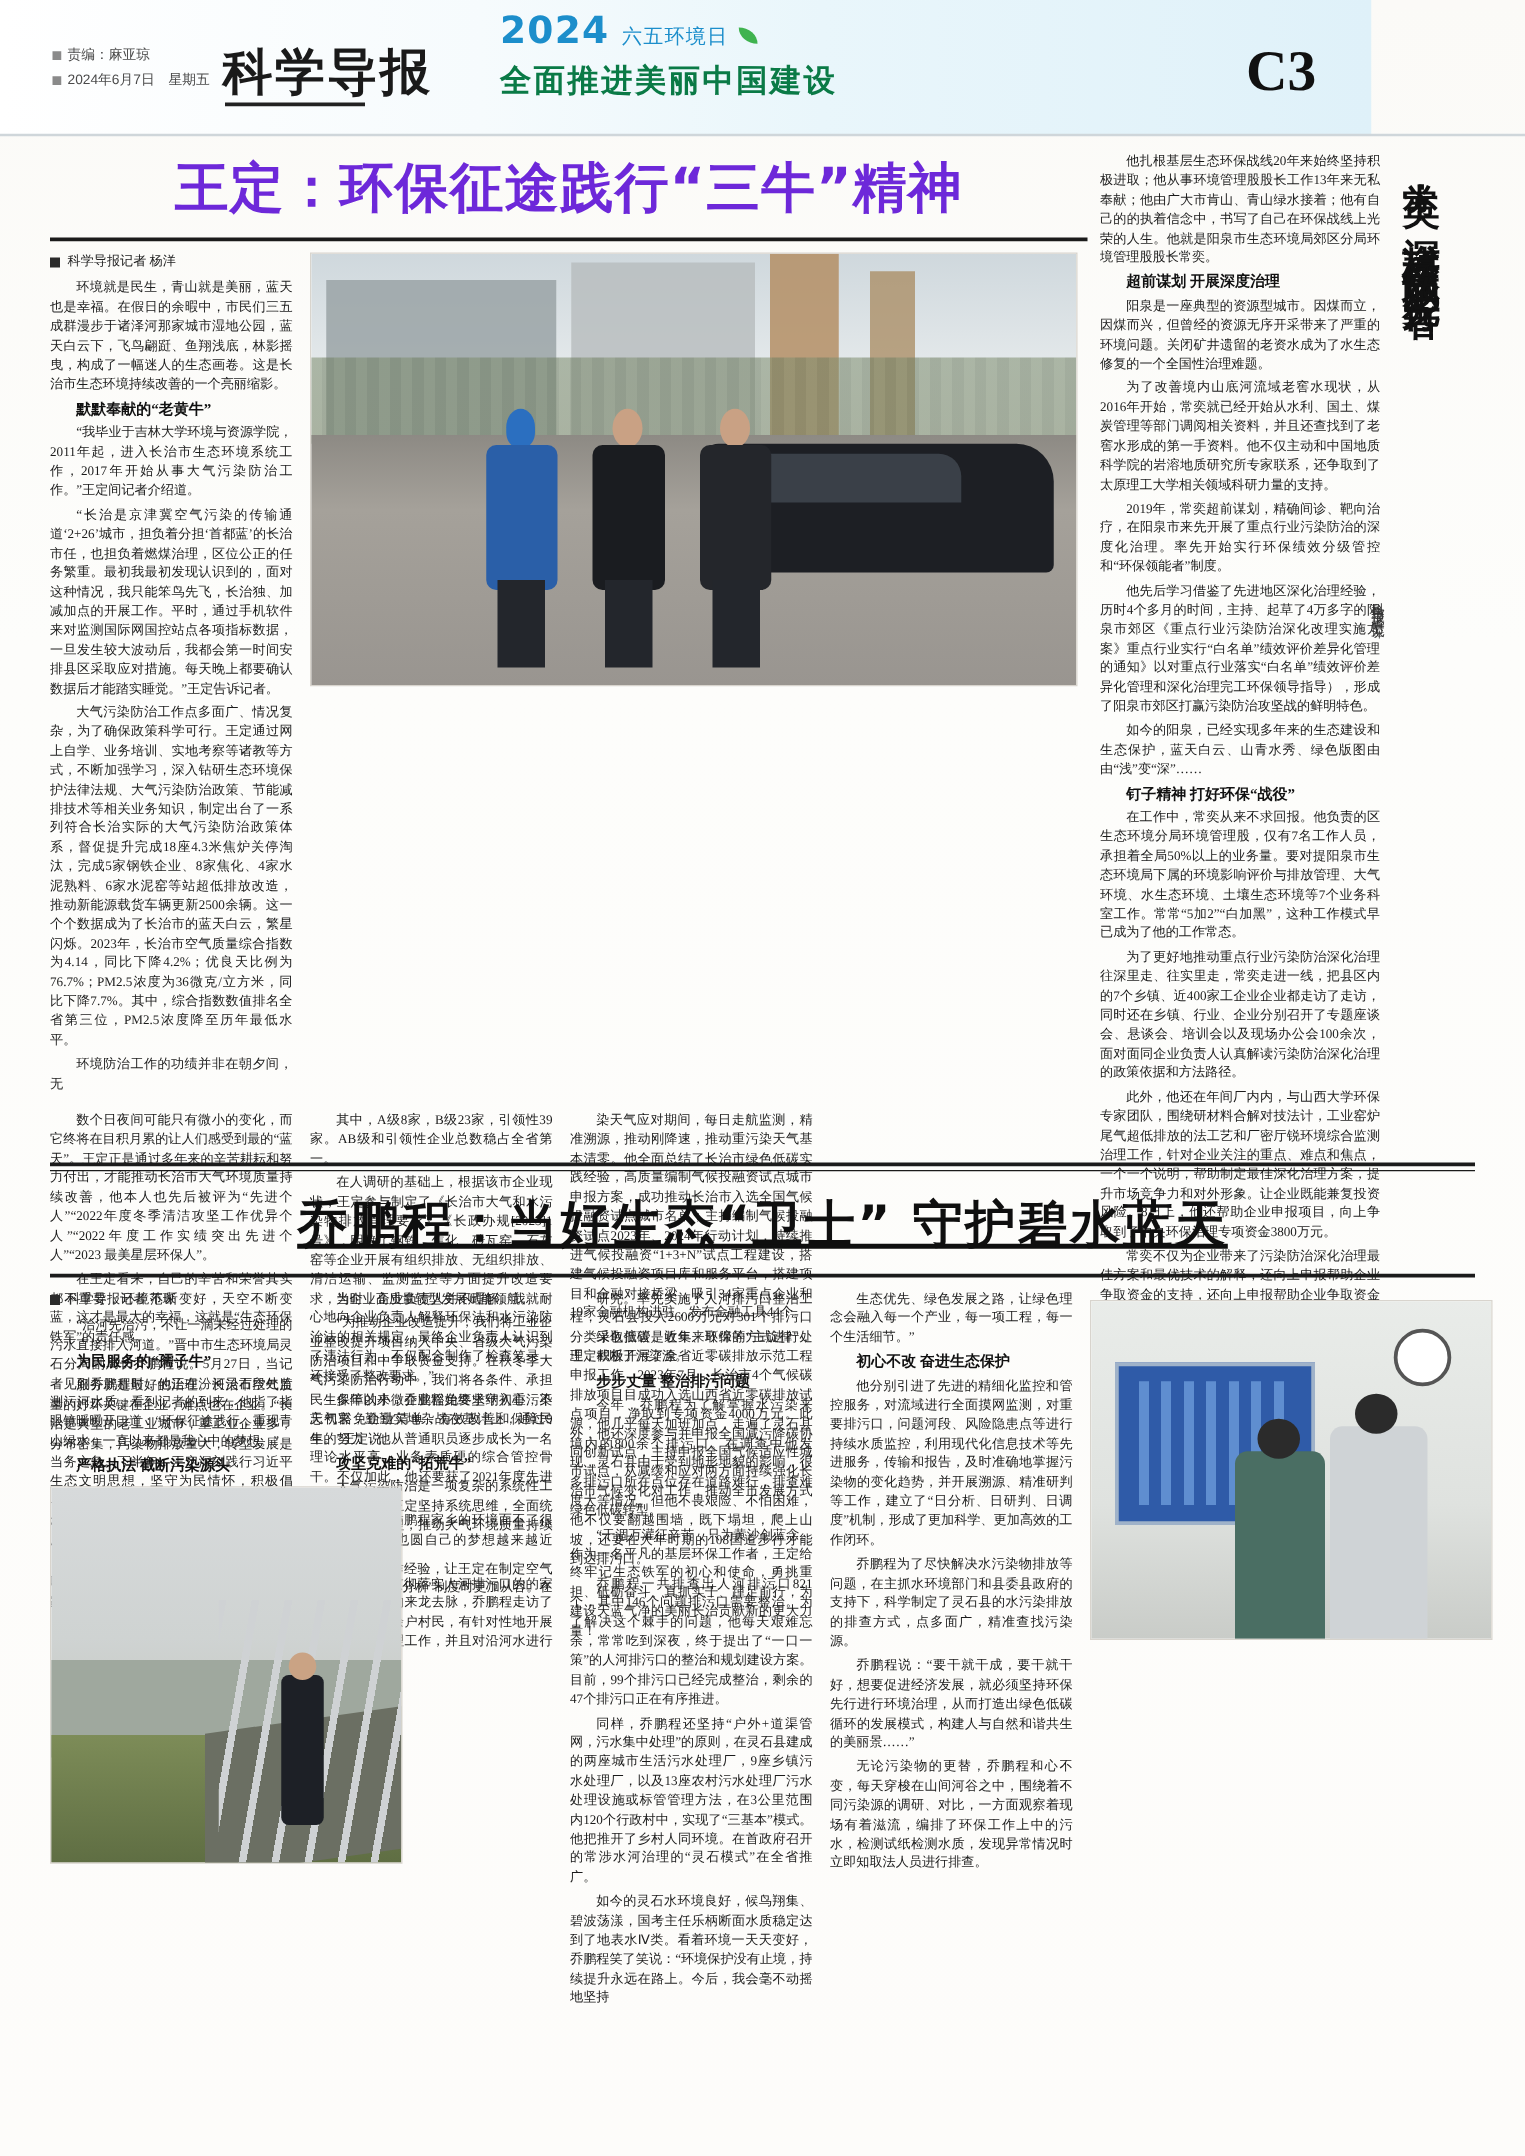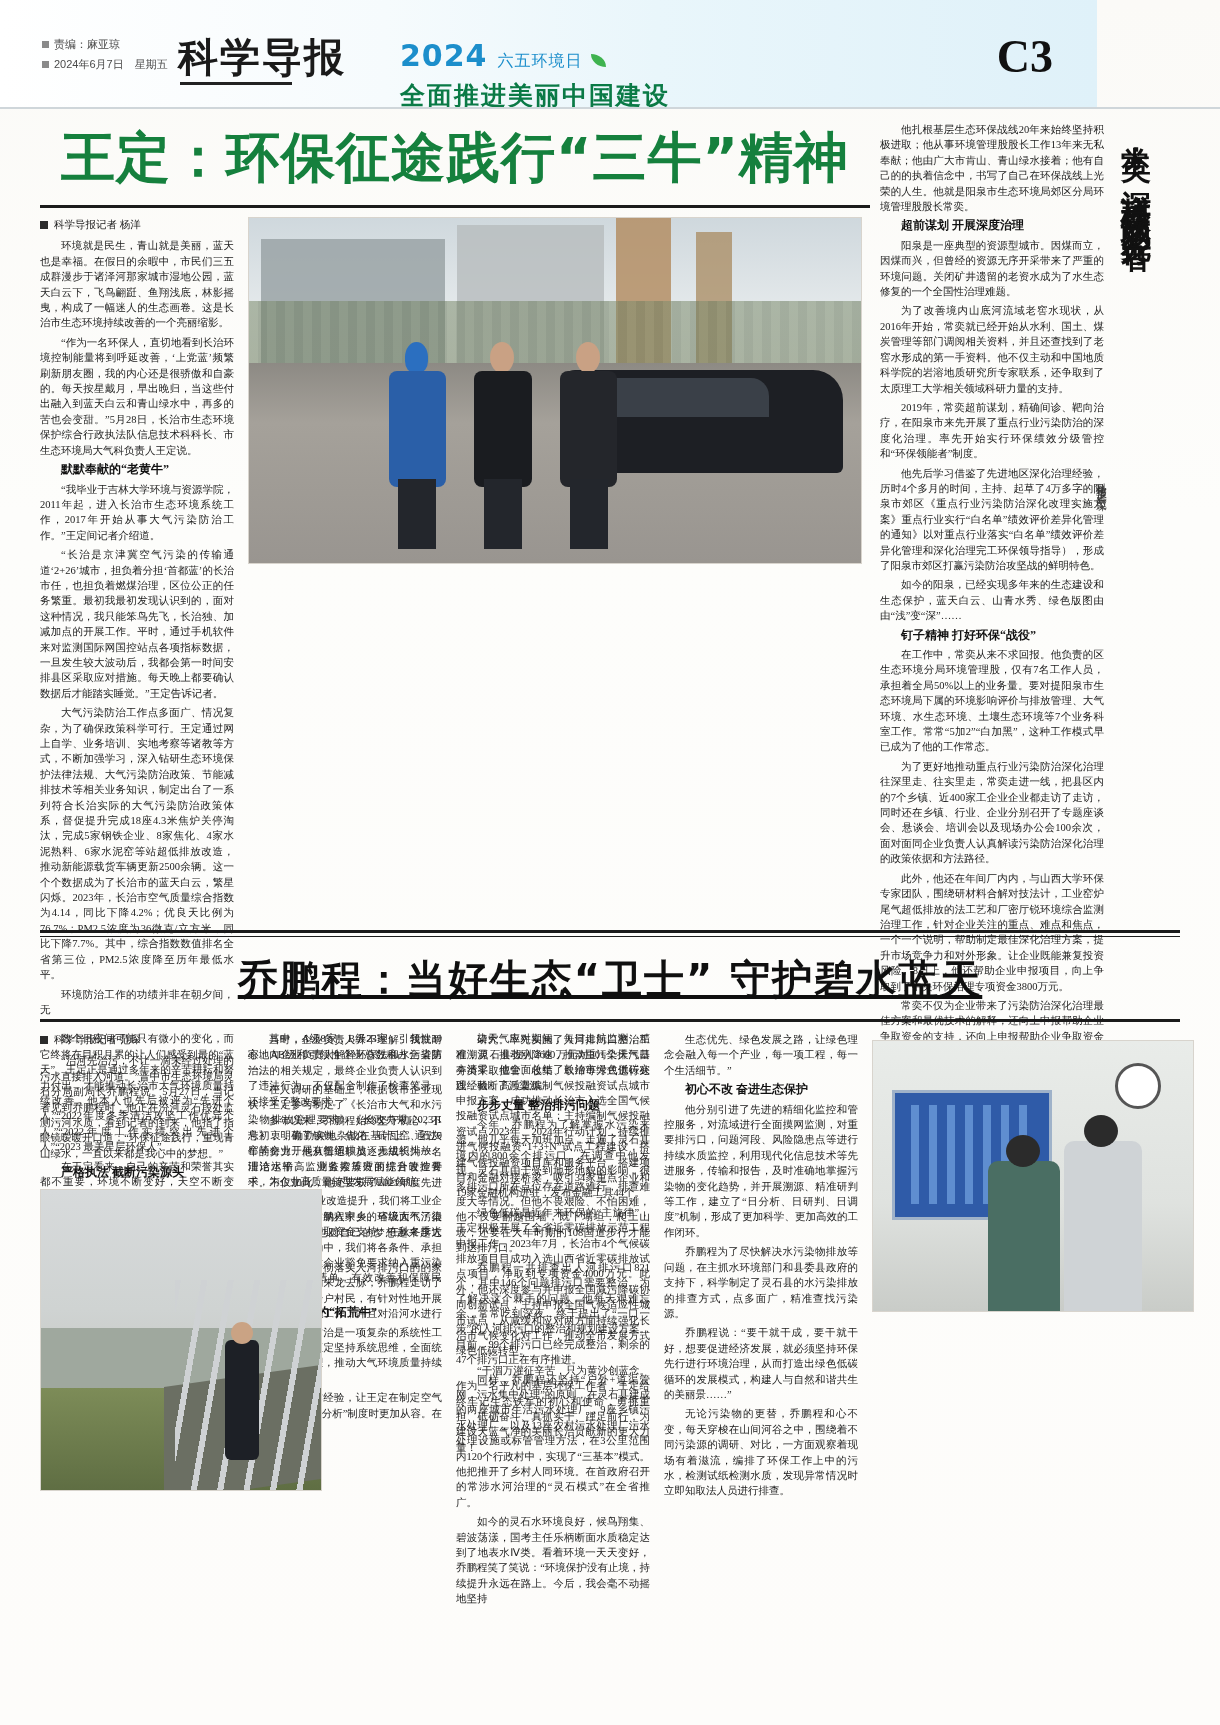--- a/index.html
+++ b/index.html
@@ -10,39 +10,39 @@
   
   .masthead{position:absolute;left:0;top:0;width:1080px;height:108px;
      background:linear-gradient(90deg,#ffffff 0%,#f6fbfd 35%,#e9f6fb 60%,#dff1f9 100%);padding-left:17px;}
   .mast-left{position:absolute;left:42px;top:34px;font-size:11px;color:#4a4a4a;line-height:20px;
      font-family:"Liberation Sans",sans-serif;}
   .mast-left .ln{display:flex;align-items:center;gap:5px;}
   .mast-left .sq{width:7px;height:7px;background:#8a8a8a;display:inline-block;}
   .logo{position:absolute;left:178px;top:30px;font-size:40px;font-weight:bold;color:#1a1a1a;
      letter-spacing:2px;font-family:"DejaVu Sans",sans-serif;}
   .logo-underline{position:absolute;left:180px;top:82px;width:112px;height:3px;background:#222;}
-  .banner{position:absolute;left:400px;top:38px;width:420px;height:70px;}
+  .banner{position:absolute;left:400px;top:7px;width:420px;height:70px;}
   .banner .y2024{font-size:30px;font-weight:bold;color:#1c8ecb;letter-spacing:1px;
      font-family:"DejaVu Sans",sans-serif;}
   .banner .wed{font-size:16px;color:#1c8ecb;margin-left:6px;letter-spacing:1px;}
   .banner .leaf{display:inline-block;width:15px;height:13px;background:#3fb34f;
      border-radius:0 100% 0 100%;margin-left:4px;vertical-align:-1px;}
   .banner .slogan{margin-top:6px;font-size:25px;font-weight:bold;color:#0a7a46;letter-spacing:2px;}
   .pagenum{position:absolute;right:44px;top:30px;font-size:46px;font-weight:bold;color:#111;
      font-family:"Liberation Serif",serif;}
   .mast-rule{position:absolute;left:0;top:107px;width:1220px;height:2px;background:#cfd6da;}
   
   .col{font-size:10.5px;line-height:15.4px;color:#1b1b1b;text-align:justify;}
   .col p{margin:0 0 4px 0;text-indent:21px;}
   .sub{font-weight:bold;font-size:12px;margin:7px 0 4px 0;text-indent:0;color:#111;}
   .byline{display:flex;align-items:center;gap:6px;font-size:10.5px;color:#222;margin-bottom:6px;}
   .byline .sq{width:8px;height:8px;background:#2b2b2b;display:inline-block;}
   
   .a1{position:absolute;left:40px;top:122px;width:830px;}
-  .a1 h1{margin:0;font-size:54px;letter-spacing:1px;font-weight:bold;color:#15803d;text-align:center;
+  .a1 h1{margin:0;font-size:43px;letter-spacing:1px;font-weight:bold;color:#6d28d9;text-align:center;
      font-family:"DejaVu Sans",sans-serif;}
   .a1-rule{width:830px;height:3px;background:#1b1b1b;margin-top:10px;}
   .a1-body{display:flex;gap:14px;margin-top:9px;}
   .a1-c1{width:194px;}
   .a1-photo{width:612px;height:345px;overflow:hidden;position:relative;border:1px solid #d8d4cd;}
   .a1-cols3{display:flex;gap:14px;margin-top:10px;}
   .a1-cols3 .c{width:194px;}
   
   .ph{position:absolute;inset:0;}
   .sky{position:absolute;left:0;top:0;width:100%;height:42%;
@@ -138,21 +138,20 @@
     <h1>王定：环保征途践行“三牛”精神</h1>
     <div class="a1-rule"></div>
 
     <div class="a1-body">
       <div class="a1-c1 col">
         <div class="byline">
           <span class="sq"></span>
           <span>科学导报记者 杨洋</span>
         </div>
         <p>环境就是民生，青山就是美丽，蓝天也是幸福。在假日的余暇中，市民们三五成群漫步于诸泽河那家城市湿地公园，蓝天白云下，飞鸟翩跹、鱼翔浅底，林影摇曳，构成了一幅迷人的生态画卷。这是长治市生态环境持续改善的一个亮丽缩影。</p>
-        <p>“作为一名环保人，直切地看到长治环境控制能量将到呼延改善，‘上党蓝’频繁刷新朋友圈，我的内心还是很骄傲和自豪的。每天按星戴月，早出晚归，当这些付出融入到蓝天白云和青山绿水中，再多的苦也会变甜。”5月28日，长治市生态环境保护综合行政执法队信息技术科科长、市生态环境局大气科负责人王定说。</p>
         <p class="sub">默默奉献的“老黄牛”</p>
         <p>“我毕业于吉林大学环境与资源学院，2011年起，进入长治市生态环境系统工作，2017年开始从事大气污染防治工作。”王定间记者介绍道。</p>
         <p>“长治是京津冀空气污染的传输通道‘2+26’城市，担负着分担‘首都蓝’的长治市任，也担负着燃煤治理，区位公正的任务繁重。最初我最初发现认识到的，面对这种情况，我只能笨鸟先飞，长治独、加减加点的开展工作。平时，通过手机软件来对监测国际网国控站点各项指标数据，一旦发生较大波动后，我都会第一时间安排县区采取应对措施。每天晚上都要确认数据后才能踏实睡觉。”王定告诉记者。</p>
         <p>大气污染防治工作点多面广、情况复杂，为了确保政策科学可行。王定通过网上自学、业务培训、实地考察等诸教等方式，不断加强学习，深入钻研生态环境保护法律法规、大气污染防治政策、节能减排技术等相关业务知识，制定出台了一系列符合长治实际的大气污染防治政策体系，督促提升完成18座4.3米焦炉关停淘汰，完成5家钢铁企业、8家焦化、4家水泥熟料、6家水泥窑等站超低排放改造，推动新能源载货车辆更新2500余辆。这一个个数据成为了长治市的蓝天白云，繁星闪烁。2023年，长治市空气质量综合指数为4.14，同比下降4.2%；优良天比例为76.7%；PM2.5浓度为36微克/立方米，同比下降7.7%。其中，综合指数数值排名全省第三位，PM2.5浓度降至历年最低水平。</p>
         <p>环境防治工作的功绩并非在朝夕间，无</p>
       </div>
 
       <div class="a1-photo">
         <div class="ph">
           <div class="sky"></div>

